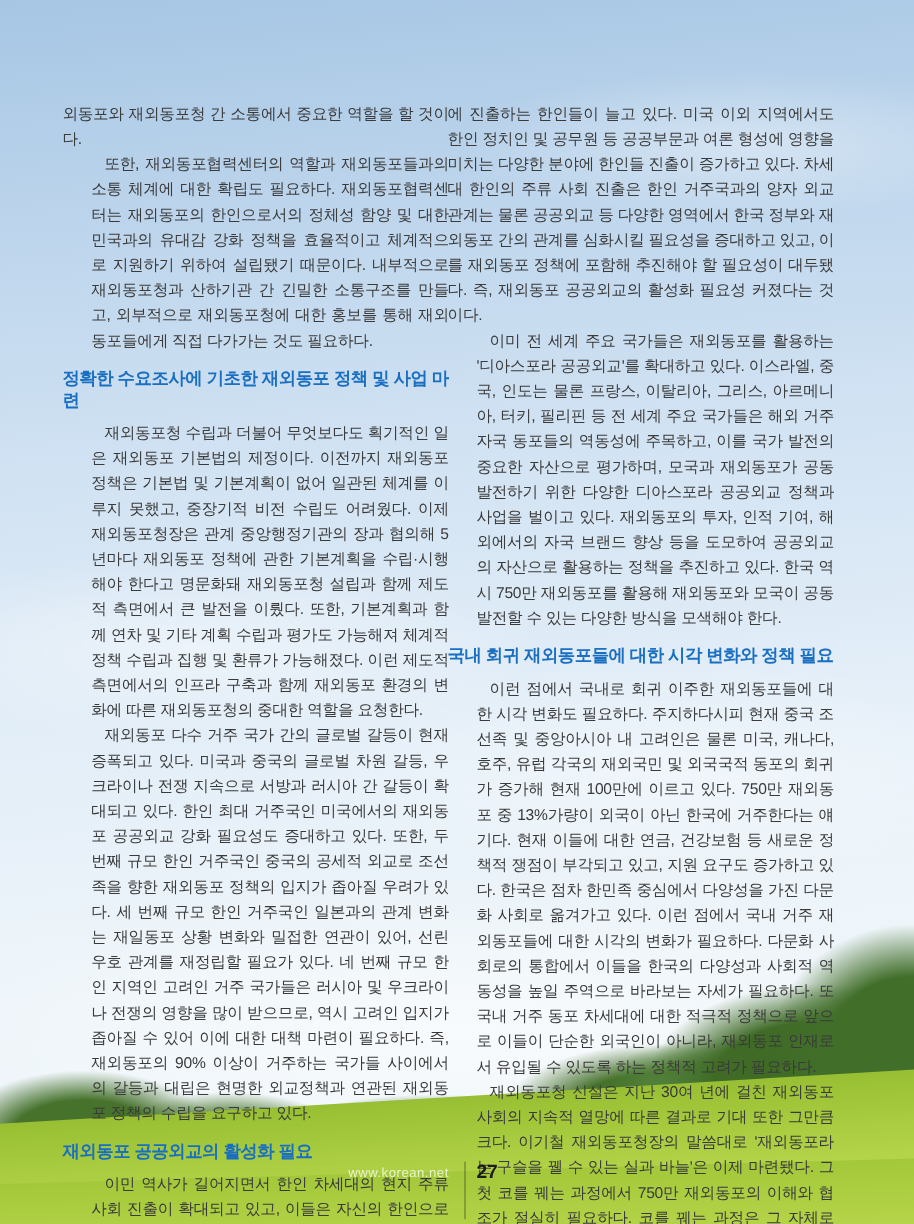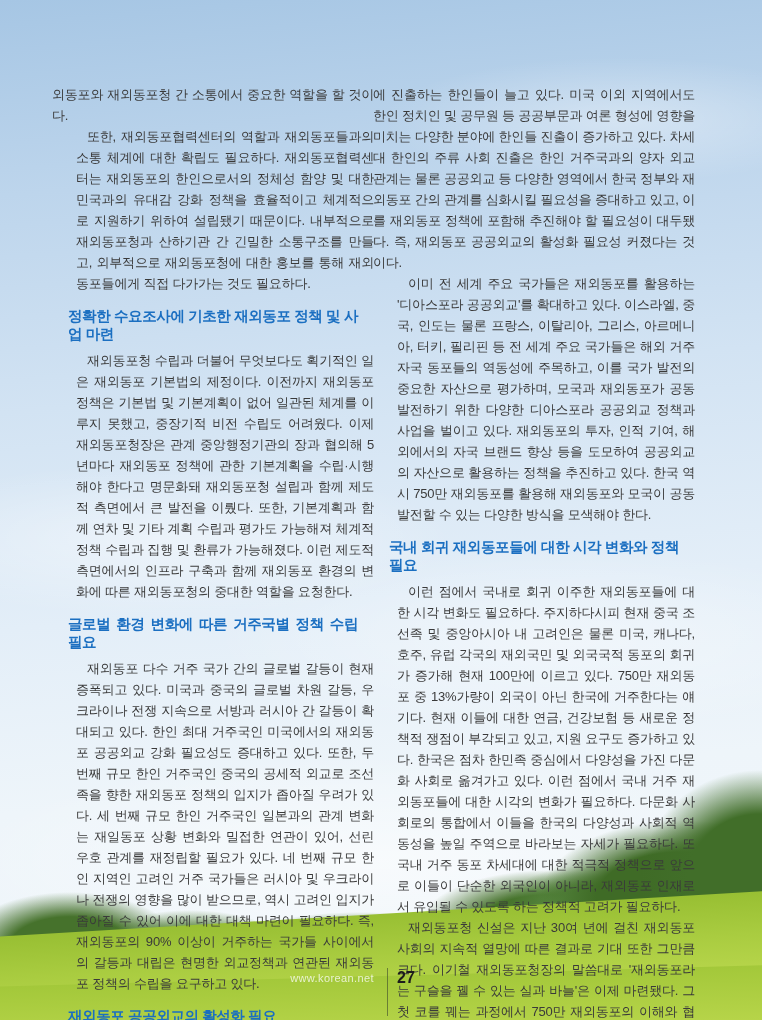--- a/index.html
+++ b/index.html
@@ -48,21 +48,21 @@
   }
 
   
   .content { position:absolute; top:84px; left:52px; width:660px; color:#3a3a3a; }
   .col { position:absolute; top:0; width:322px; font-size:13px; line-height:21px;
          text-align:justify; word-break:break-all; letter-spacing:-0.2px; }
   .col-left  { left:0; }
   .col-right { left:321px; }
   .col p.indent { text-indent:11px;margin-left:24px; }
   .col h3 { color:#1b6fc1; font-size:14.5px; line-height:18px; letter-spacing:-0.4px;
-            margin:13px 16px 7px; font-weight:bold; }
+            margin:13px 0 7px; font-weight:bold; }
 
   
   .endmark {
     display:inline-block; vertical-align:-2px; margin-left:3px;
     width:13px; height:15px; padding:1.5px;
     background:conic-gradient(#d43c2f 0 25%, #2f7fd0 25% 50%, #e8b82a 50% 75%, #3d9a3c 75% 100%);
   }
   .endmark > span {
     display:block; width:100%; height:100%; background:#fdf8ef;
     color:#1b3f8c; font-size:8px; line-height:12px; text-align:center; text-indent:0;
@@ -96,21 +96,20 @@
     <div class="grass2"></div>
   </div>
 
   <div class="content">
 
     <div class="col col-left">
       <p>외동포와 재외동포청 간 소통에서 중요한 역할을 할 것이다.</p>
       <p class="indent">또한, 재외동포협력센터의 역할과 재외동포들과의 소통 체계에 대한 확립도 필요하다. 재외동포협력센터는 재외동포의 한인으로서의 정체성 함양 및 대한민국과의 유대감 강화 정책을 효율적이고 체계적으로 지원하기 위하여 설립됐기 때문이다. 내부적으로 재외동포청과 산하기관 간 긴밀한 소통구조를 만들고, 외부적으로 재외동포청에 대한 홍보를 통해 재외동포들에게 직접 다가가는 것도 필요하다.</p>
       <h3>정확한 수요조사에 기초한 재외동포 정책 및 사업 마련</h3>
       <p class="indent">재외동포청 수립과 더불어 무엇보다도 획기적인 일은 재외동포 기본법의 제정이다. 이전까지 재외동포 정책은 기본법 및 기본계획이 없어 일관된 체계를 이루지 못했고, 중장기적 비전 수립도 어려웠다. 이제 재외동포청장은 관계 중앙행정기관의 장과 협의해 5년마다 재외동포 정책에 관한 기본계획을 수립·시행해야 한다고 명문화돼 재외동포청 설립과 함께 제도적 측면에서 큰 발전을 이뤘다. 또한, 기본계획과 함께 연차 및 기타 계획 수립과 평가도 가능해져 체계적 정책 수립과 집행 및 환류가 가능해졌다. 이런 제도적 측면에서의 인프라 구축과 함께 재외동포 환경의 변화에 따른 재외동포청의 중대한 역할을 요청한다.</p>
-      <h3>글로벌 환경 변화에 따른 거주국별 정책 수립 필요</h3>
       <p class="indent">재외동포 다수 거주 국가 간의 글로벌 갈등이 현재 증폭되고 있다. 미국과 중국의 글로벌 차원 갈등, 우크라이나 전쟁 지속으로 서방과 러시아 간 갈등이 확대되고 있다. 한인 최대 거주국인 미국에서의 재외동포 공공외교 강화 필요성도 증대하고 있다. 또한, 두 번째 규모 한인 거주국인 중국의 공세적 외교로 조선족을 향한 재외동포 정책의 입지가 좁아질 우려가 있다. 세 번째 규모 한인 거주국인 일본과의 관계 변화는 재일동포 상황 변화와 밀접한 연관이 있어, 선린 우호 관계를 재정립할 필요가 있다. 네 번째 규모 한인 지역인 고려인 거주 국가들은 러시아 및 우크라이나 전쟁의 영향을 많이 받으므로, 역시 고려인 입지가 좁아질 수 있어 이에 대한 대책 마련이 필요하다. 즉, 재외동포의 90% 이상이 거주하는 국가들 사이에서의 갈등과 대립은 현명한 외교정책과 연관된 재외동포 정책의 수립을 요구하고 있다.</p>
       <h3>재외동포 공공외교의 활성화 필요</h3>
       <p class="indent">이민 역사가 길어지면서 한인 차세대의 현지 주류 사회 진출이 확대되고 있고, 이들은 자신의 한인으로서의 자부심을 여러 방법으로 나타내고 있다. 미국의 경우 연방 하원의원에 5명의 한인이 선출됨은 물론, 백악관, 검찰, 법원, 경찰 및 주(州) 정부의 고위직</p>
     </div>
 
     <div class="col col-right">
       <p>에 진출하는 한인들이 늘고 있다. 미국 이외 지역에서도 한인 정치인 및 공무원 등 공공부문과 여론 형성에 영향을 미치는 다양한 분야에 한인들 진출이 증가하고 있다. 차세대 한인의 주류 사회 진출은 한인 거주국과의 양자 외교 관계는 물론 공공외교 등 다양한 영역에서 한국 정부와 재외동포 간의 관계를 심화시킬 필요성을 증대하고 있고, 이를 재외동포 정책에 포함해 추진해야 할 필요성이 대두됐다. 즉, 재외동포 공공외교의 활성화 필요성 커졌다는 것이다.</p>
       <p class="indent">이미 전 세계 주요 국가들은 재외동포를 활용하는 '디아스포라 공공외교'를 확대하고 있다. 이스라엘, 중국, 인도는 물론 프랑스, 이탈리아, 그리스, 아르메니아, 터키, 필리핀 등 전 세계 주요 국가들은 해외 거주 자국 동포들의 역동성에 주목하고, 이를 국가 발전의 중요한 자산으로 평가하며, 모국과 재외동포가 공동 발전하기 위한 다양한 디아스포라 공공외교 정책과 사업을 벌이고 있다. 재외동포의 투자, 인적 기여, 해외에서의 자국 브랜드 향상 등을 도모하여 공공외교의 자산으로 활용하는 정책을 추진하고 있다. 한국 역시 750만 재외동포를 활용해 재외동포와 모국이 공동 발전할 수 있는 다양한 방식을 모색해야 한다.</p>
       <h3>국내 회귀 재외동포들에 대한 시각 변화와 정책 필요</h3>
       <p class="indent">이런 점에서 국내로 회귀 이주한 재외동포들에 대한 시각 변화도 필요하다. 주지하다시피 현재 중국 조선족 및 중앙아시아 내 고려인은 물론 미국, 캐나다, 호주, 유럽 각국의 재외국민 및 외국국적 동포의 회귀가 증가해 현재 100만에 이르고 있다. 750만 재외동포 중 13%가량이 외국이 아닌 한국에 거주한다는 얘기다. 현재 이들에 대한 연금, 건강보험 등 새로운 정책적 쟁점이 부각되고 있고, 지원 요구도 증가하고 있다. 한국은 점차 한민족 중심에서 다양성을 가진 다문화 사회로 옮겨가고 있다. 이런 점에서 국내 거주 재외동포들에 대한 시각의 변화가 필요하다. 다문화 사회로의 통합에서 이들을 한국의 다양성과 사회적 역동성을 높일 주역으로 바라보는 자세가 필요하다. 또 국내 거주 동포 차세대에 대한 적극적 정책으로 앞으로 이들이 단순한 외국인이 아니라, 재외동포 인재로서 유입될 수 있도록 하는 정책적 고려가 필요하다.</p>

